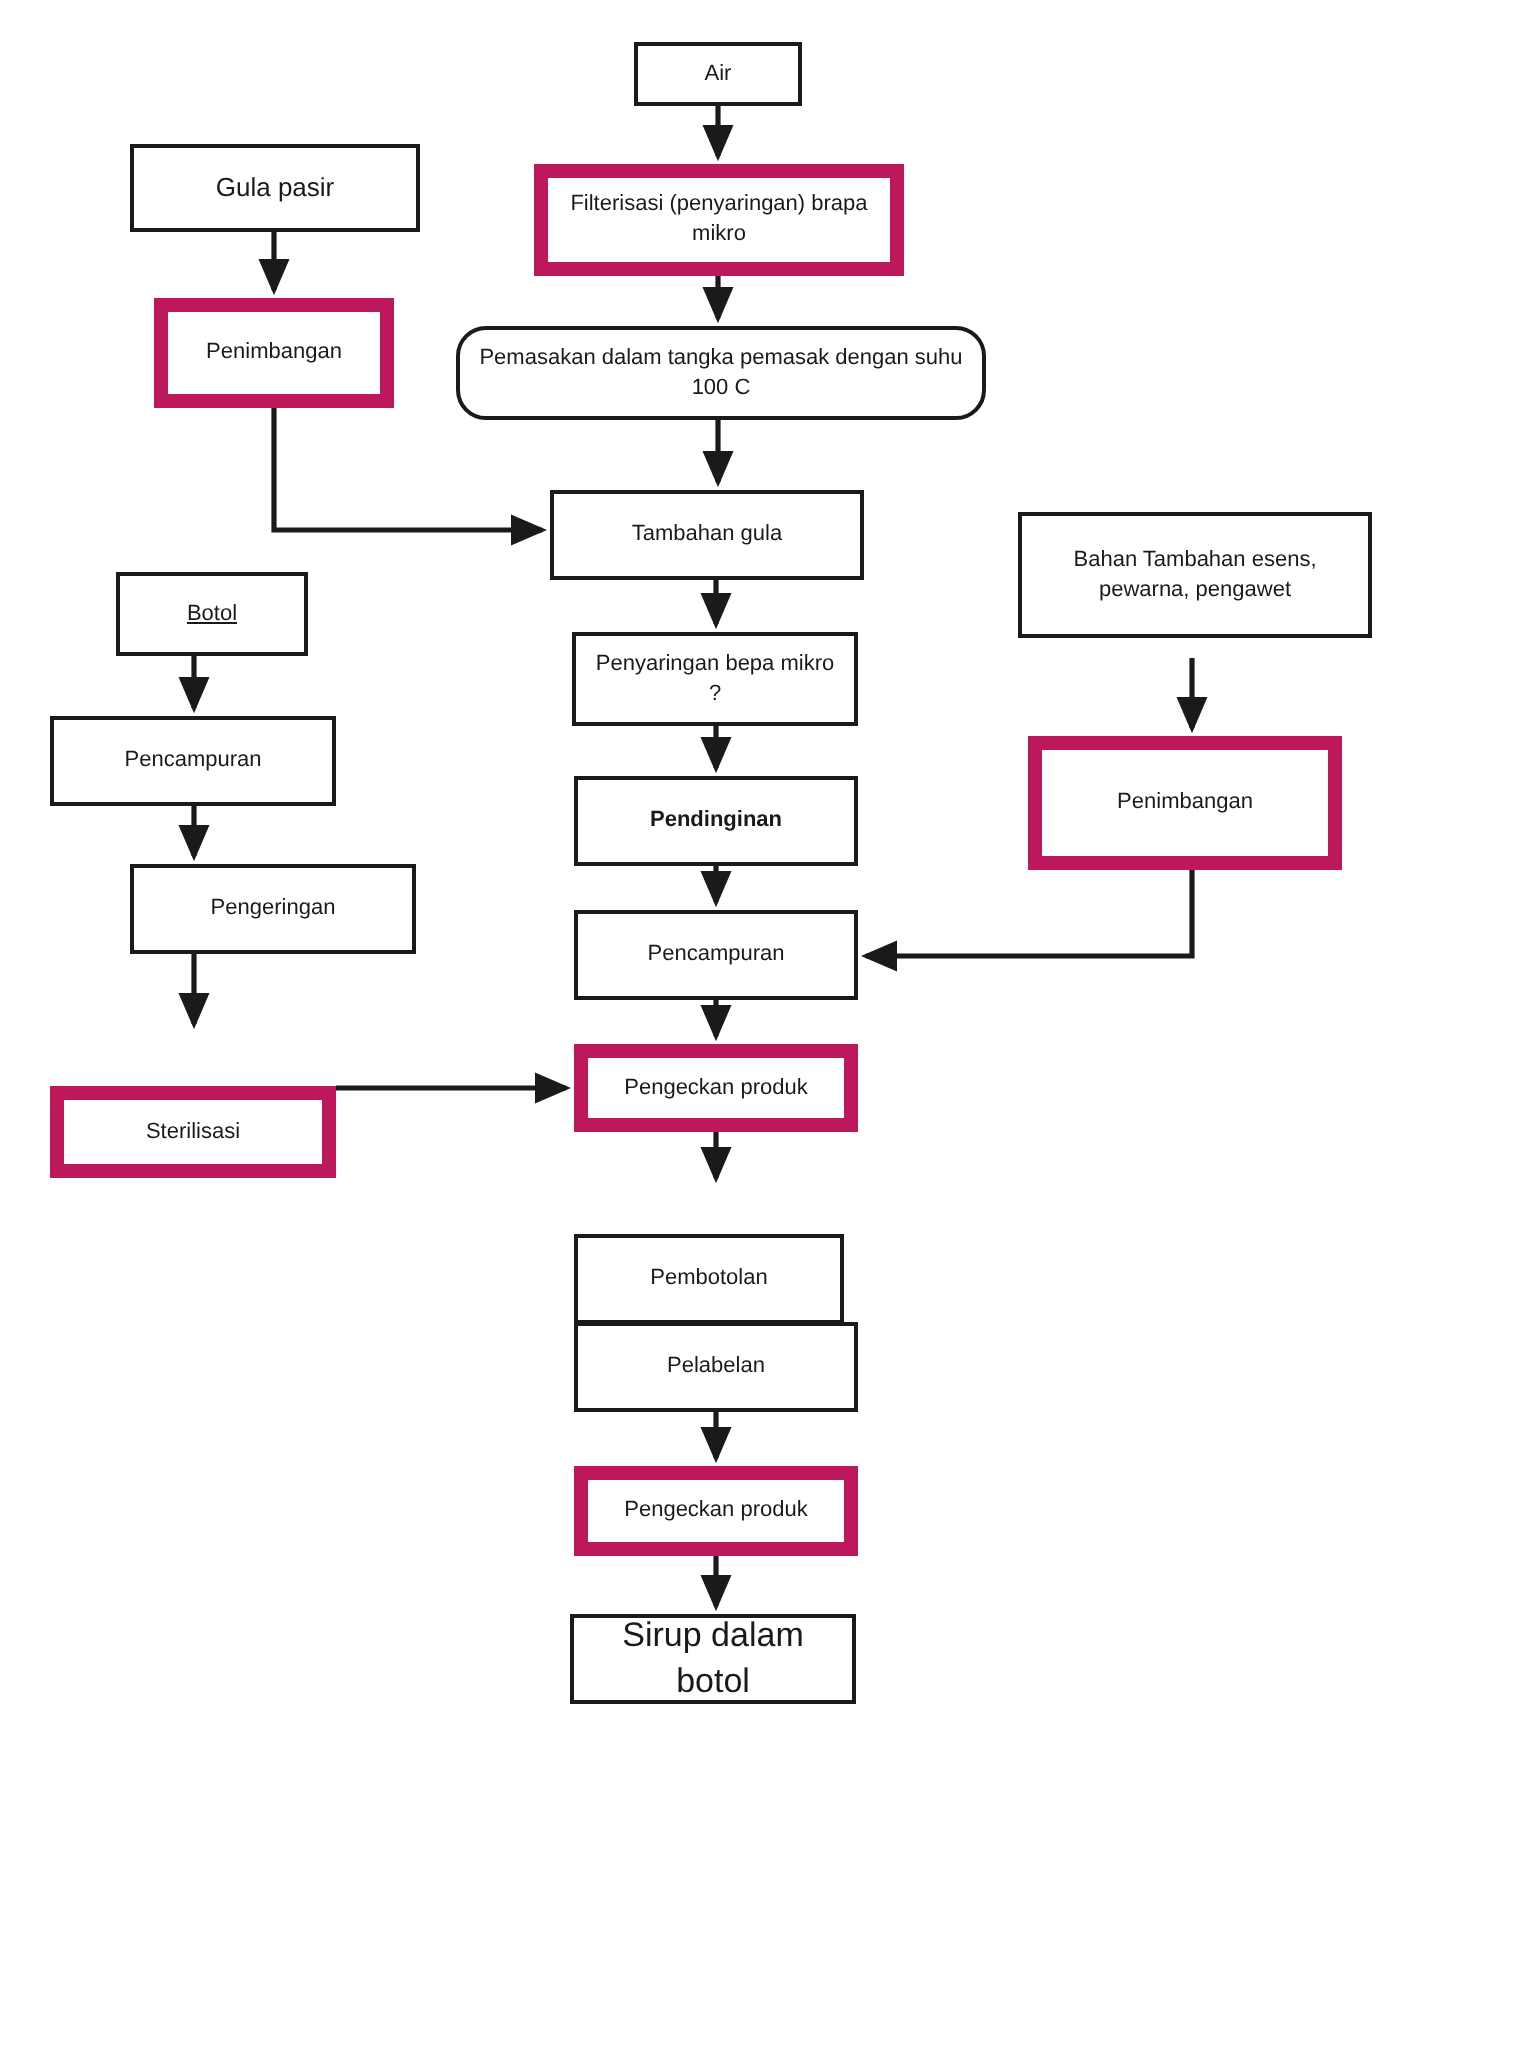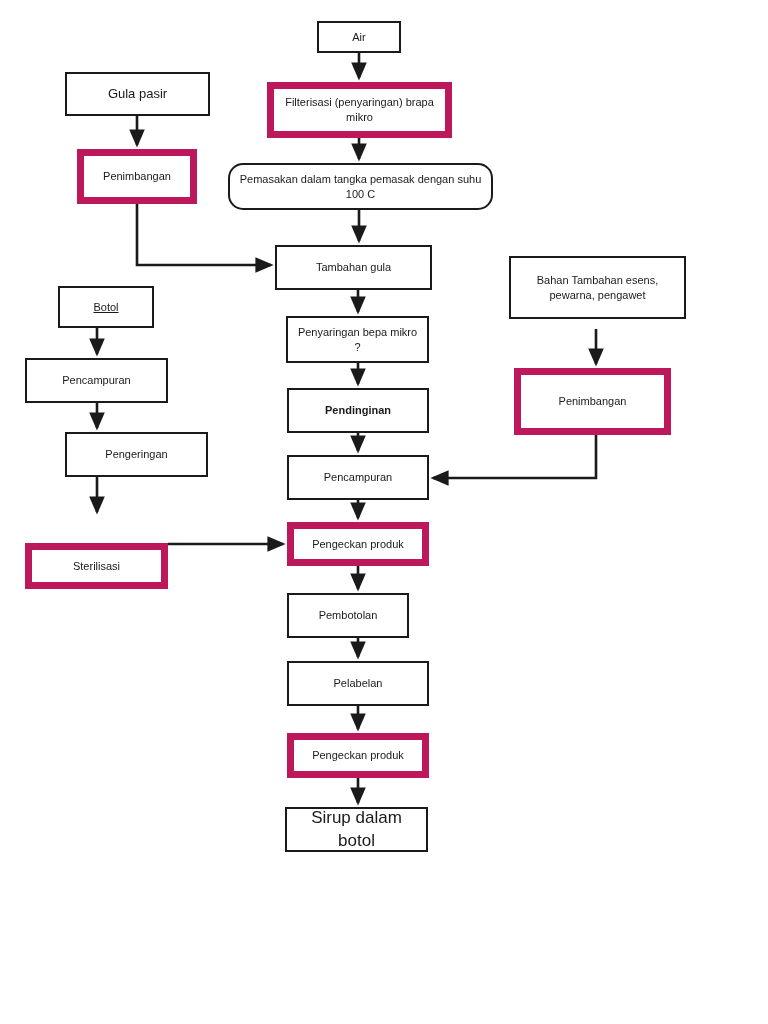--- a/index.html
+++ b/index.html
@@ -110,21 +110,21 @@
       </div>
       <div class="node black" style="left: 287px; top: 388px; width: 142px; height: 45px; font-size: 11px; font-weight: bold;">
         <span class="lbl">Pendinginan</span>
       </div>
       <div class="node black" style="left: 287px; top: 455px; width: 142px; height: 45px; font-size: 11px;">
         <span class="lbl">Pencampuran</span>
       </div>
       <div class="node green" style="left: 287px; top: 522px; width: 142px; height: 44px; font-size: 11px;">
         <span class="lbl">Pengeckan produk</span>
       </div>
-      <div class="node black" style="left: 287px; top: 593px; width: 122px; height: 45px; font-size: 11px;">
+      <div class="node black" style="left: 287px; top: 617px; width: 135px; height: 45px; font-size: 11px;">
         <span class="lbl">Pembotolan</span>
       </div>
       <div class="node black" style="left: 287px; top: 661px; width: 142px; height: 45px; font-size: 11px;">
         <span class="lbl">Pelabelan</span>
       </div>
       <div class="node green" style="left: 287px; top: 733px; width: 142px; height: 45px; font-size: 11px;">
         <span class="lbl">Pengeckan produk</span>
       </div>
       <div class="node black" style="left: 285px; top: 807px; width: 143px; height: 45px; font-size: 17px;">
         <span class="lbl">Sirup dalam botol</span>

